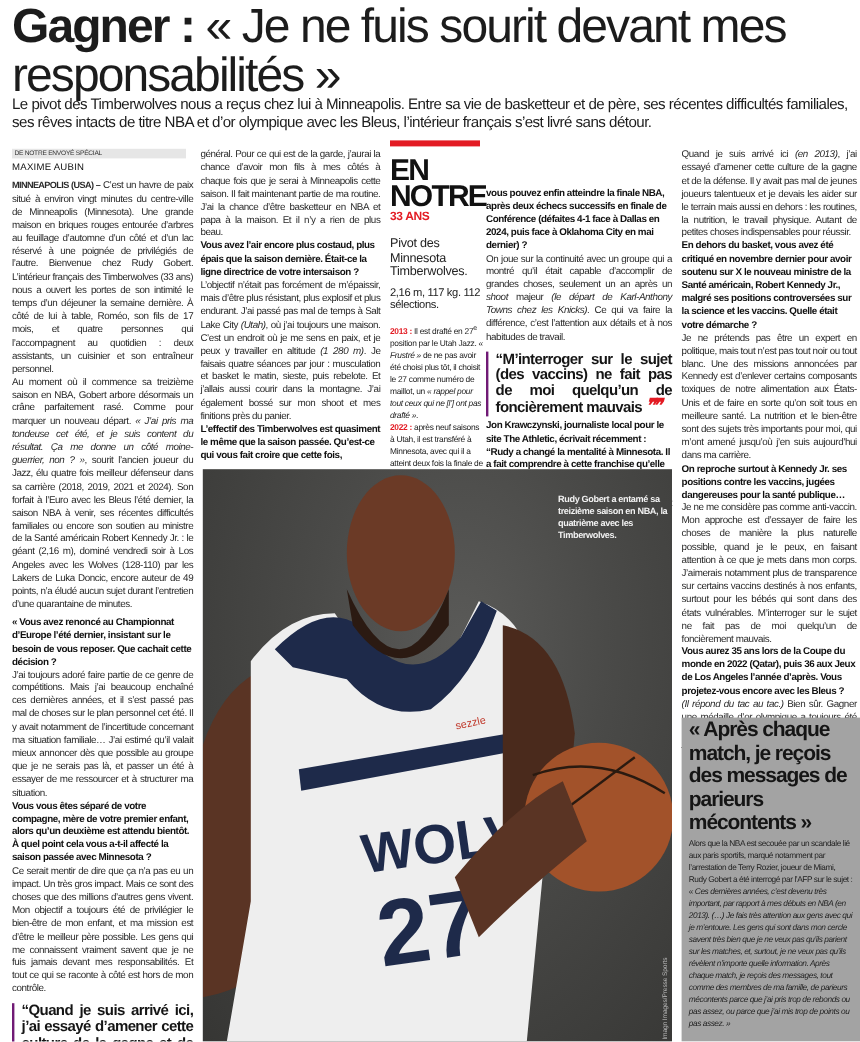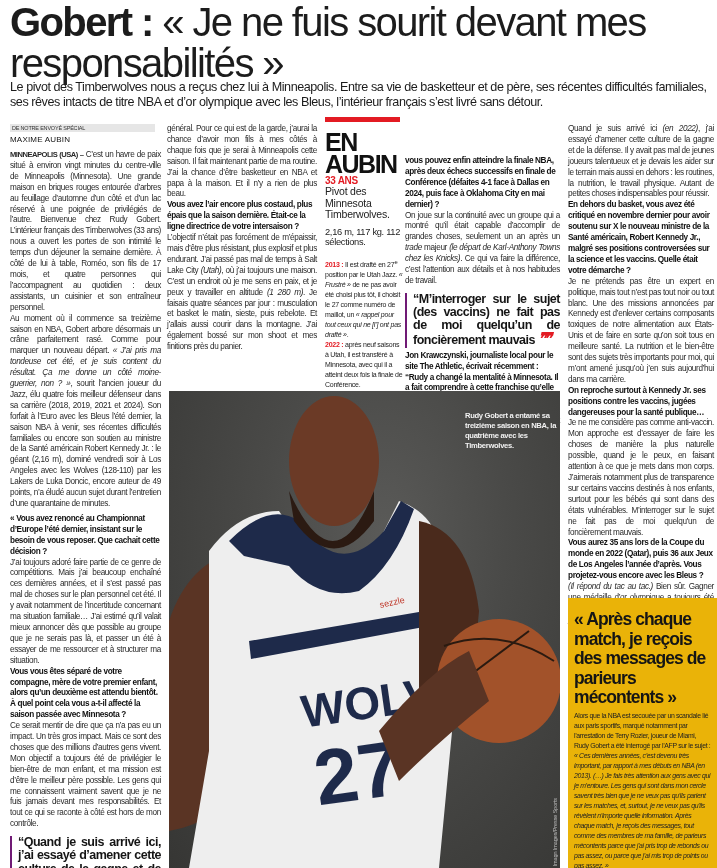--- a/index.html
+++ b/index.html
@@ -20,39 +20,39 @@
   .byline-top { position: absolute; left: 10px; top: 124px; width: 145px; height: 8px; background: #e6e6e6; font-size: 5.5px; line-height: 8px; color: #333; letter-spacing: -0.2px; padding-left: 2px; }
   .byline-name { position: absolute; left: 10px; top: 135px; font-size: 8px; font-weight: normal; letter-spacing: 0.2px; color: #111; }
 
   .pull { position: absolute; border-left: 2px solid #701a75; padding-left: 6px; font-weight: bold; font-size: 12.5px; line-height: 13.2px; letter-spacing: -0.5px; color: #151515; }
   .pull .mark { color: #e31b23; font-style: italic; font-weight: bold; font-size: 16px; letter-spacing: -3px; }
 
   .enbref { position: absolute; left: 325px; top: 117px; width: 78px; }
   .enbref .bar { height: 5px; background: #e31b23; width: 75px; margin-bottom: 9px; }
   .enbref .title { font-size: 25px; font-weight: bold; letter-spacing: -1.5px; line-height: 22px; color: #111; }
   .enbref .age { font-size: 10px; font-weight: bold; color: #e31b23; line-height: 11px; letter-spacing: -0.3px; }
-  .enbref .role { font-size: 10.5px; line-height: 11.5px; color: #222; letter-spacing: -0.2px; }
+  .enbref .role { font-size: 10.5px; line-height: 11.5px; color: #222; letter-spacing: -0.2px; margin-top: 12px; }
   .enbref .stats { font-size: 9.3px; line-height: 10.5px; color: #222; letter-spacing: -0.3px; margin-top: 6px; }
   .enbref .facts { font-size: 7px; line-height: 10px; margin-top: 9px; color: #222; letter-spacing: -0.25px; }
   .enbref .yr { color: #e31b23; font-weight: bold; }
 
   .photo { position: absolute; left: 169px; top: 391px; width: 391px; height: 477px; background: radial-gradient(ellipse at 55% 30%, #5a5a58 0%, #4a4a48 40%, #363634 100%); overflow: hidden; }
   .photo .caption { position: absolute; left: 296px; top: 20px; width: 95px; font-size: 7.6px; line-height: 10px; color: #f2f2f2; font-weight: bold; letter-spacing: -0.3px; }
   .photo .credit { position: absolute; right: 2px; bottom: 2px; writing-mode: vertical-rl; transform: rotate(180deg); font-size: 5.5px; color: #bbbbbb; letter-spacing: -0.1px; }
 
-  .box { position: absolute; left: 568px; top: 598px; width: 149px; height: 270px; background: #eab308; padding: 12px 6px 0 6px; }
+  .box { position: absolute; left: 568px; top: 598px; width: 149px; height: 270px; background: #a3a3a3; padding: 0 6px 0 6px; }
   .box .bt { font-size: 17.5px; font-weight: bold; line-height: 19.5px; letter-spacing: -0.9px; color: #151515; }
   .box .bb { font-size: 6.9px; line-height: 10px; color: #222; margin-top: 3px; letter-spacing: -0.35px; }
   .box .bb .it { font-style: italic; }
 </style>
 </head>
 <body>
 
 <h1 class="headline">
-  <span class="name">Gobert :</span><span class="quote"> « Je ne fuis sourit devant mes responsabilités »</span>
+  <span class="name">Gagner :</span><span class="quote"> « Je ne fuis sourit devant mes responsabilités »</span>
 </h1>
 <p class="standfirst">Le pivot des Timberwolves nous a reçus chez lui à Minneapolis. Entre sa vie de basketteur et de père, ses récentes difficultés familiales, ses rêves intacts de titre NBA et d’or olympique avec les Bleus, l’intérieur français s’est livré sans détour.</p>
 
 <div class="byline-top">DE NOTRE ENVOYÉ SPÉCIAL</div>
 <div class="byline-name">MAXIME AUBIN</div>
 
 <div class="col" style="left:10px; top:150px; width:151px;">
   <p><span class="lead">MINNEAPOLIS (USA) –</span><span> C’est un havre de paix situé à environ vingt minutes du centre-ville de Minneapolis (Minnesota). Une grande maison en briques rouges entourée d’arbres au feuillage d’automne d’un côté et d’un lac réservé à une poignée de privilégiés de l’autre. Bienvenue chez Rudy Gobert. L’intérieur français des Timberwolves (33 ans) nous a ouvert les portes de son intimité le temps d’un déjeuner la semaine dernière. À côté de lui à table, Roméo, son fils de 17 mois, et quatre personnes qui l’accompagnent au quotidien : deux assistants, un cuisinier et son entraîneur personnel.</span></p>
   <p><span>Au moment où il commence sa treizième saison en NBA, Gobert arbore désormais un crâne parfaitement rasé. Comme pour marquer un nouveau départ. </span><span class="it">« J’ai pris ma tondeuse cet été, et je suis content du résultat. Ça me donne un côté moine-guerrier, non ? »</span><span>, sourit l’ancien joueur du Jazz, élu quatre fois meilleur défenseur dans sa carrière (2018, 2019, 2021 et 2024). Son forfait à l’Euro avec les Bleus l’été dernier, la saison NBA à venir, ses récentes difficultés familiales ou encore son soutien au ministre de la Santé américain Robert Kennedy Jr. : le géant (2,16 m), dominé vendredi soir à Los Angeles avec les Wolves (128-110) par les Lakers de Luka Doncic, encore auteur de 49 points, n’a éludé aucun sujet durant l’entretien d’une quarantaine de minutes.</span></p>
   <p class="q" style="margin-top:4px;">« Vous avez renoncé au Championnat d’Europe l’été dernier, insistant sur le besoin de vous reposer. Que cachait cette décision ?</p>
@@ -60,37 +60,38 @@
   <p class="q">Vous vous êtes séparé de votre compagne, mère de votre premier enfant, alors qu’un deuxième est attendu bientôt. À quel point cela vous a-t-il affecté la saison passée avec Minnesota ?</p>
   <p>Ce serait mentir de dire que ça n’a pas eu un impact. Un très gros impact. Mais ce sont des choses que des millions d’autres gens vivent. Mon objectif a toujours été de privilégier le bien-être de mon enfant, et ma mission est d’être le meilleur père possible. Les gens qui me connaissent vraiment savent que je ne fuis jamais devant mes responsabilités. Et tout ce qui se raconte à côté est hors de mon contrôle.</p>
   <div class="pull" style="position:relative; margin:6px 0 4px 0;"><span>“Quand je suis arrivé ici, j’ai essayé d’amener cette culture de la gagne et de la défense </span></div>
 
 </div>
 
 <div class="col" style="left:167px; top:124px; width:150px;">
   <p>général. Pour ce qui est de la garde, j’aurai la chance d’avoir mon fils à mes côtés à chaque fois que je serai à Minneapolis cette saison. Il fait maintenant partie de ma routine. J’ai la chance d’être basketteur en NBA et papa à la maison. Et il n’y a rien de plus beau.</p>
   <p class="q">Vous avez l’air encore plus costaud, plus épais que la saison dernière. Était-ce la ligne directrice de votre intersaison ?</p>
   <p><span>L’objectif n’était pas forcément de m’épaissir, mais d’être plus résistant, plus explosif et plus endurant. J’ai passé pas mal de temps à Salt Lake City </span><span class="it">(Utah)</span><span>, où j’ai toujours une maison. C’est un endroit où je me sens en paix, et je peux y travailler en altitude </span><span class="it">(1 280 m)</span><span>. Je faisais quatre séances par jour : musculation et basket le matin, sieste, puis rebelote. Et j’allais aussi courir dans la montagne. J’ai également bossé sur mon shoot et mes finitions près du panier.</span></p>
+  <p class="q">L’effectif des Timberwolves est quasiment le même que la saison passée. Qu’est-ce qui vous fait croire que cette fois,</p>
 </div>
 
 <div class="enbref">
   <div class="bar"></div>
-  <div class="title">EN AUBIN</div>
+  <div class="title">EN NOTRE</div>
   <div class="age">33 ANS</div>
   <div class="role">Pivot des Minnesota Timberwolves.</div>
   <div class="stats">2,16 m, 117 kg. 112 sélections.</div>
   <div class="facts">
     <span class="yr">2013 :</span><span> Il est drafté en 27</span><sup>e</sup><span> position par le Utah Jazz. </span><span class="it" style="font-style:italic">« Frustré »</span><span> de ne pas avoir été choisi plus tôt, il choisit le 27 comme numéro de maillot, un </span><span style="font-style:italic">« rappel pour tout ceux qui ne [l’] ont pas drafté »</span><span>.</span><br>
     <span class="yr">2022 :</span><span> après neuf saisons à Utah, il est transféré à Minnesota, avec qui il a atteint deux fois la finale de Conférence.</span>
   </div>
 </div>
 
 <div class="col" style="left:405px; top:124px; width:155px;margin-top:32px;">
   <p class="q">vous pouvez enfin atteindre la finale NBA, après deux échecs successifs en finale de Conférence (défaites 4-1 face à Dallas en 2024, puis face à Oklahoma City en mai dernier) ?</p>
-  <p><span>On joue sur la continuité avec un groupe qui a montré qu’il était capable d’accomplir de grandes choses, seulement un an après un </span><span class="it">trade</span><span> majeur </span><span class="it">(le départ de Karl-Anthony Towns chez les Knicks)</span><span>. Ce qui va faire la différence, c’est l’attention aux détails et à nos habitudes de travail.</span></p>
+  <p><span>On joue sur la continuité avec un groupe qui a montré qu’il était capable d’accomplir de grandes choses, seulement un an après un </span><span class="it">shoot</span><span> majeur </span><span class="it">(le départ de Karl-Anthony Towns chez les Knicks)</span><span>. Ce qui va faire la différence, c’est l’attention aux détails et à nos habitudes de travail.</span></p>
   <div class="pull" style="position:relative; margin:6px 0 3px 0;"><span>“M’interroger sur le sujet (des vaccins) ne fait pas de moi quelqu’un de foncièrement mauvais </span><span class="mark">❞❞</span></div>
   <p class="q">Jon Krawczynski, journaliste local pour le site The Athletic, écrivait récemment : “Rudy a changé la mentalité à Minnesota. Il a fait comprendre à cette franchise qu’elle pouvait espérer gagner.” Cela résume-t-il bien votre contribution ?</p>
   <p>Mon objectif, où que je sois, est de gagner et d’impacter les gens de manière positive.</p>
 </div>
 
 <div class="photo">
   <svg width="391" height="477" viewBox="0 0 391 477">
 
     <path d="M0 230 Q20 170 70 160 L110 180 L100 360 Q60 430 0 440 Z" fill="#5a3424"></path>
 
@@ -109,21 +110,21 @@
     <circle cx="330" cy="290" r="62" fill="#a2522a"></circle>
     <path d="M275 255 Q330 235 385 270" stroke="#2a1a10" stroke-width="2" fill="none"></path>
     <path d="M280 300 L360 240" stroke="#2a1a10" stroke-width="2" fill="none"></path>
     <path d="M210 340 Q260 280 300 260 L320 310 Q270 350 230 390 Z" fill="#5a3424"></path>
   </svg>
   <div class="caption">Rudy Gobert a entamé sa treizième saison en NBA, la quatrième avec les Timberwolves.</div>
   <div class="credit">Imagn Images/Presse Sports</div>
 </div>
 
 <div class="col" style="left:568px; top:124px; width:146px;">
-  <p><span>Quand je suis arrivé ici </span><span class="it">(en 2022)</span><span>, j’ai essayé d’amener cette culture de la gagne et de la défense. Il y avait pas mal de jeunes joueurs talentueux et je devais les aider sur le terrain mais aussi en dehors : les routines, la nutrition, le travail physique. Autant de petites choses indispensables pour réussir.</span></p>
+  <p><span>Quand je suis arrivé ici </span><span class="it">(en 2013)</span><span>, j’ai essayé d’amener cette culture de la gagne et de la défense. Il y avait pas mal de jeunes joueurs talentueux et je devais les aider sur le terrain mais aussi en dehors : les routines, la nutrition, le travail physique. Autant de petites choses indispensables pour réussir.</span></p>
   <p class="q">En dehors du basket, vous avez été critiqué en novembre dernier pour avoir soutenu sur X le nouveau ministre de la Santé américain, Robert Kennedy Jr., malgré ses positions controversées sur la science et les vaccins. Quelle était votre démarche ?</p>
   <p>Je ne prétends pas être un expert en politique, mais tout n’est pas tout noir ou tout blanc. Une des missions annoncées par Kennedy est d’enlever certains composants toxiques de notre alimentation aux États-Unis et de faire en sorte qu’on soit tous en meilleure santé. La nutrition et le bien-être sont des sujets très importants pour moi, qui m’ont amené jusqu’où j’en suis aujourd’hui dans ma carrière.</p>
   <p class="q">On reproche surtout à Kennedy Jr. ses positions contre les vaccins, jugées dangereuses pour la santé publique…</p>
   <p>Je ne me considère pas comme anti-vaccin. Mon approche est d’essayer de faire les choses de manière la plus naturelle possible, quand je le peux, en faisant attention à ce que je mets dans mon corps. J’aimerais notamment plus de transparence sur certains vaccins destinés à nos enfants, surtout pour les bébés qui sont dans des états vulnérables. M’interroger sur le sujet ne fait pas de moi quelqu’un de foncièrement mauvais.</p>
   <p class="q">Vous aurez 35 ans lors de la Coupe du monde en 2022 (Qatar), puis 36 aux Jeux de Los Angeles l’année d’après. Vous projetez-vous encore avec les Bleus ?</p>
   <p><span class="it">(Il répond du tac au tac.)</span><span> Bien sûr. Gagner une médaille d’or olympique a toujours été mon rêve, et ça n’a pas changé. Donc, oui, j’espère y être. »</span><span style="color:#e31b23;font-weight:bold;font-style:italic">’E</span></p>
 </div>
 
 <div class="box">
   <div class="bt">« Après chaque match, je reçois des messages de parieurs mécontents »</div>

